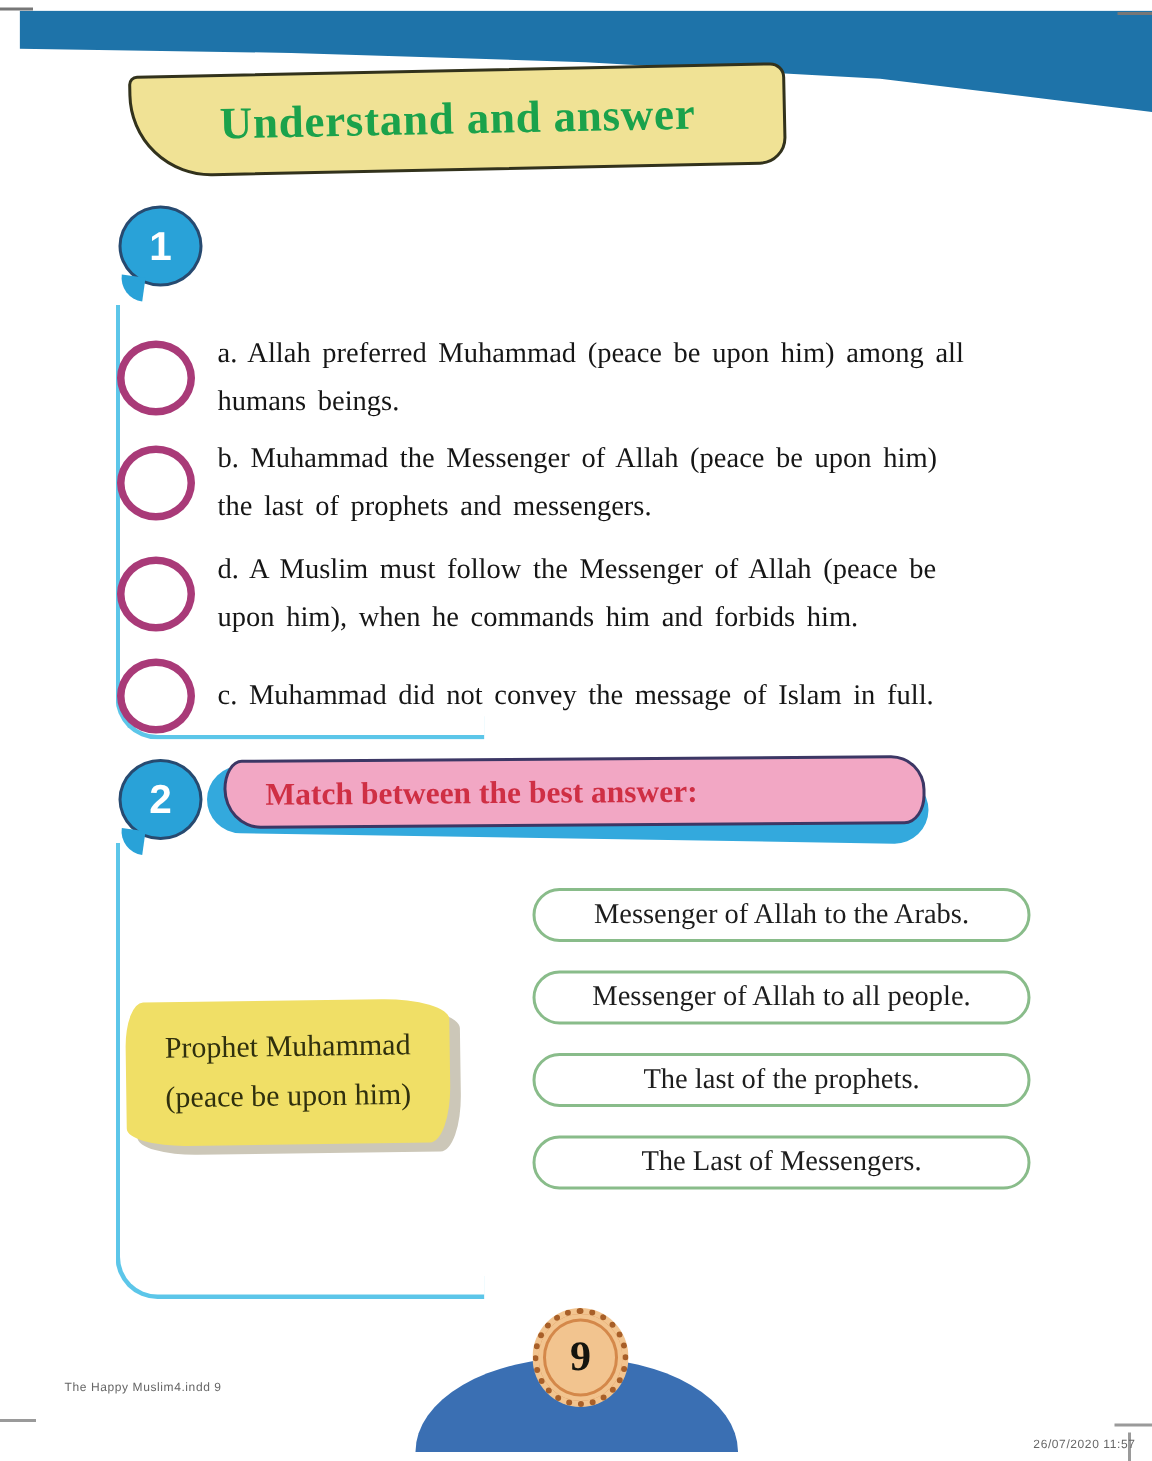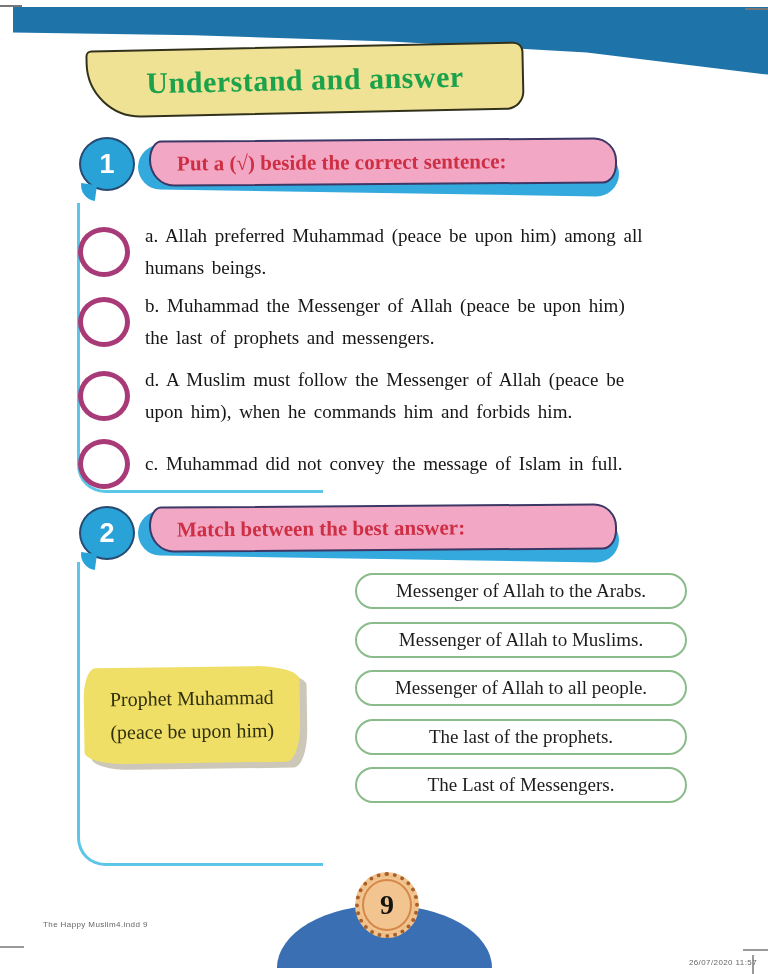--- a/index.html
+++ b/index.html
@@ -84,21 +84,21 @@
     background:#f0df66;border-radius:12px 45px 14px 40px / 30px 14px 38px 12px;
     transform:rotate(-0.8deg);box-shadow:7px 6px 0 #ccc7b8;
     display:flex;align-items:center;justify-content:center;text-align:center;
     padding:6px 10px;box-sizing:border-box;z-index:1;
   }
   .note-text{font-size:20px;line-height:1.65;color:#30300e;}
   .answers{position:absolute;left:355px;top:573px;width:332px;z-index:1;}
   .answer-box{
     height:32px;border:2px solid #89bc8a;border-radius:18px;background:#ffffff;
     margin-bottom:12.5px;display:flex;align-items:center;justify-content:center;
-    font-size:19px;color:#1d1d1d;
+    font-size:19px;color:#1d1d1d;margin-top:19px;
   }
   .answer-box:last-child{margin-bottom:0;}
   
   .dome{
     position:absolute;left:277px;top:905px;width:215px;height:63px;
     background:#3a6fb3;border-radius:108px 108px 0 0 / 63px 63px 0 0;
   }
   .page-badge{
     position:absolute;left:355px;top:872px;width:56px;height:58px;
     background:#f2c48f;border:4px dotted #a85f28;border-radius:50%;
@@ -124,26 +124,20 @@
   <div class="cm cm-bl"></div>
   <div class="cm cm-br-h"></div>
   <div class="cm cm-br-v"></div>
 
   <div class="title-banner">
     <span class="title-text">Understand and answer</span>
   </div>
 
   <div class="q-badge q1-badge">
     <span>1</span>
-  </div>
-  <div class="prompt q1-prompt">
-    <div class="prompt-blue"></div>
-    <div class="prompt-pink">
-      <span class="prompt-text">Put a (√) beside the correct sentence:</span>
-    </div>
   </div>
 
   <div class="bracket q1-line"></div>
 
   <div class="options">
     <div class="opt-row">
       <div class="opt-circle"></div>
       <div class="opt-text">a. Allah preferred Muhammad (peace be upon him) among all
 humans beings.</div>
     </div>
@@ -174,21 +168,20 @@
   </div>
 
   <div class="bracket q2-line"></div>
 
   <div class="note">
     <span class="note-text">Prophet Muhammad (peace be upon him)</span>
   </div>
 
   <div class="answers">
     <div class="answer-box">Messenger of Allah to the Arabs.</div>
-    <div class="answer-box">Messenger of Allah to Muslims.</div>
     <div class="answer-box">Messenger of Allah to all people.</div>
     <div class="answer-box">The last of the prophets.</div>
     <div class="answer-box">The Last of Messengers.</div>
   </div>
 
   <div class="dome"></div>
   <div class="page-badge">
     <span>9</span>
   </div>
   <div class="imprint imprint-left">The Happy Muslim4.indd   9</div>

